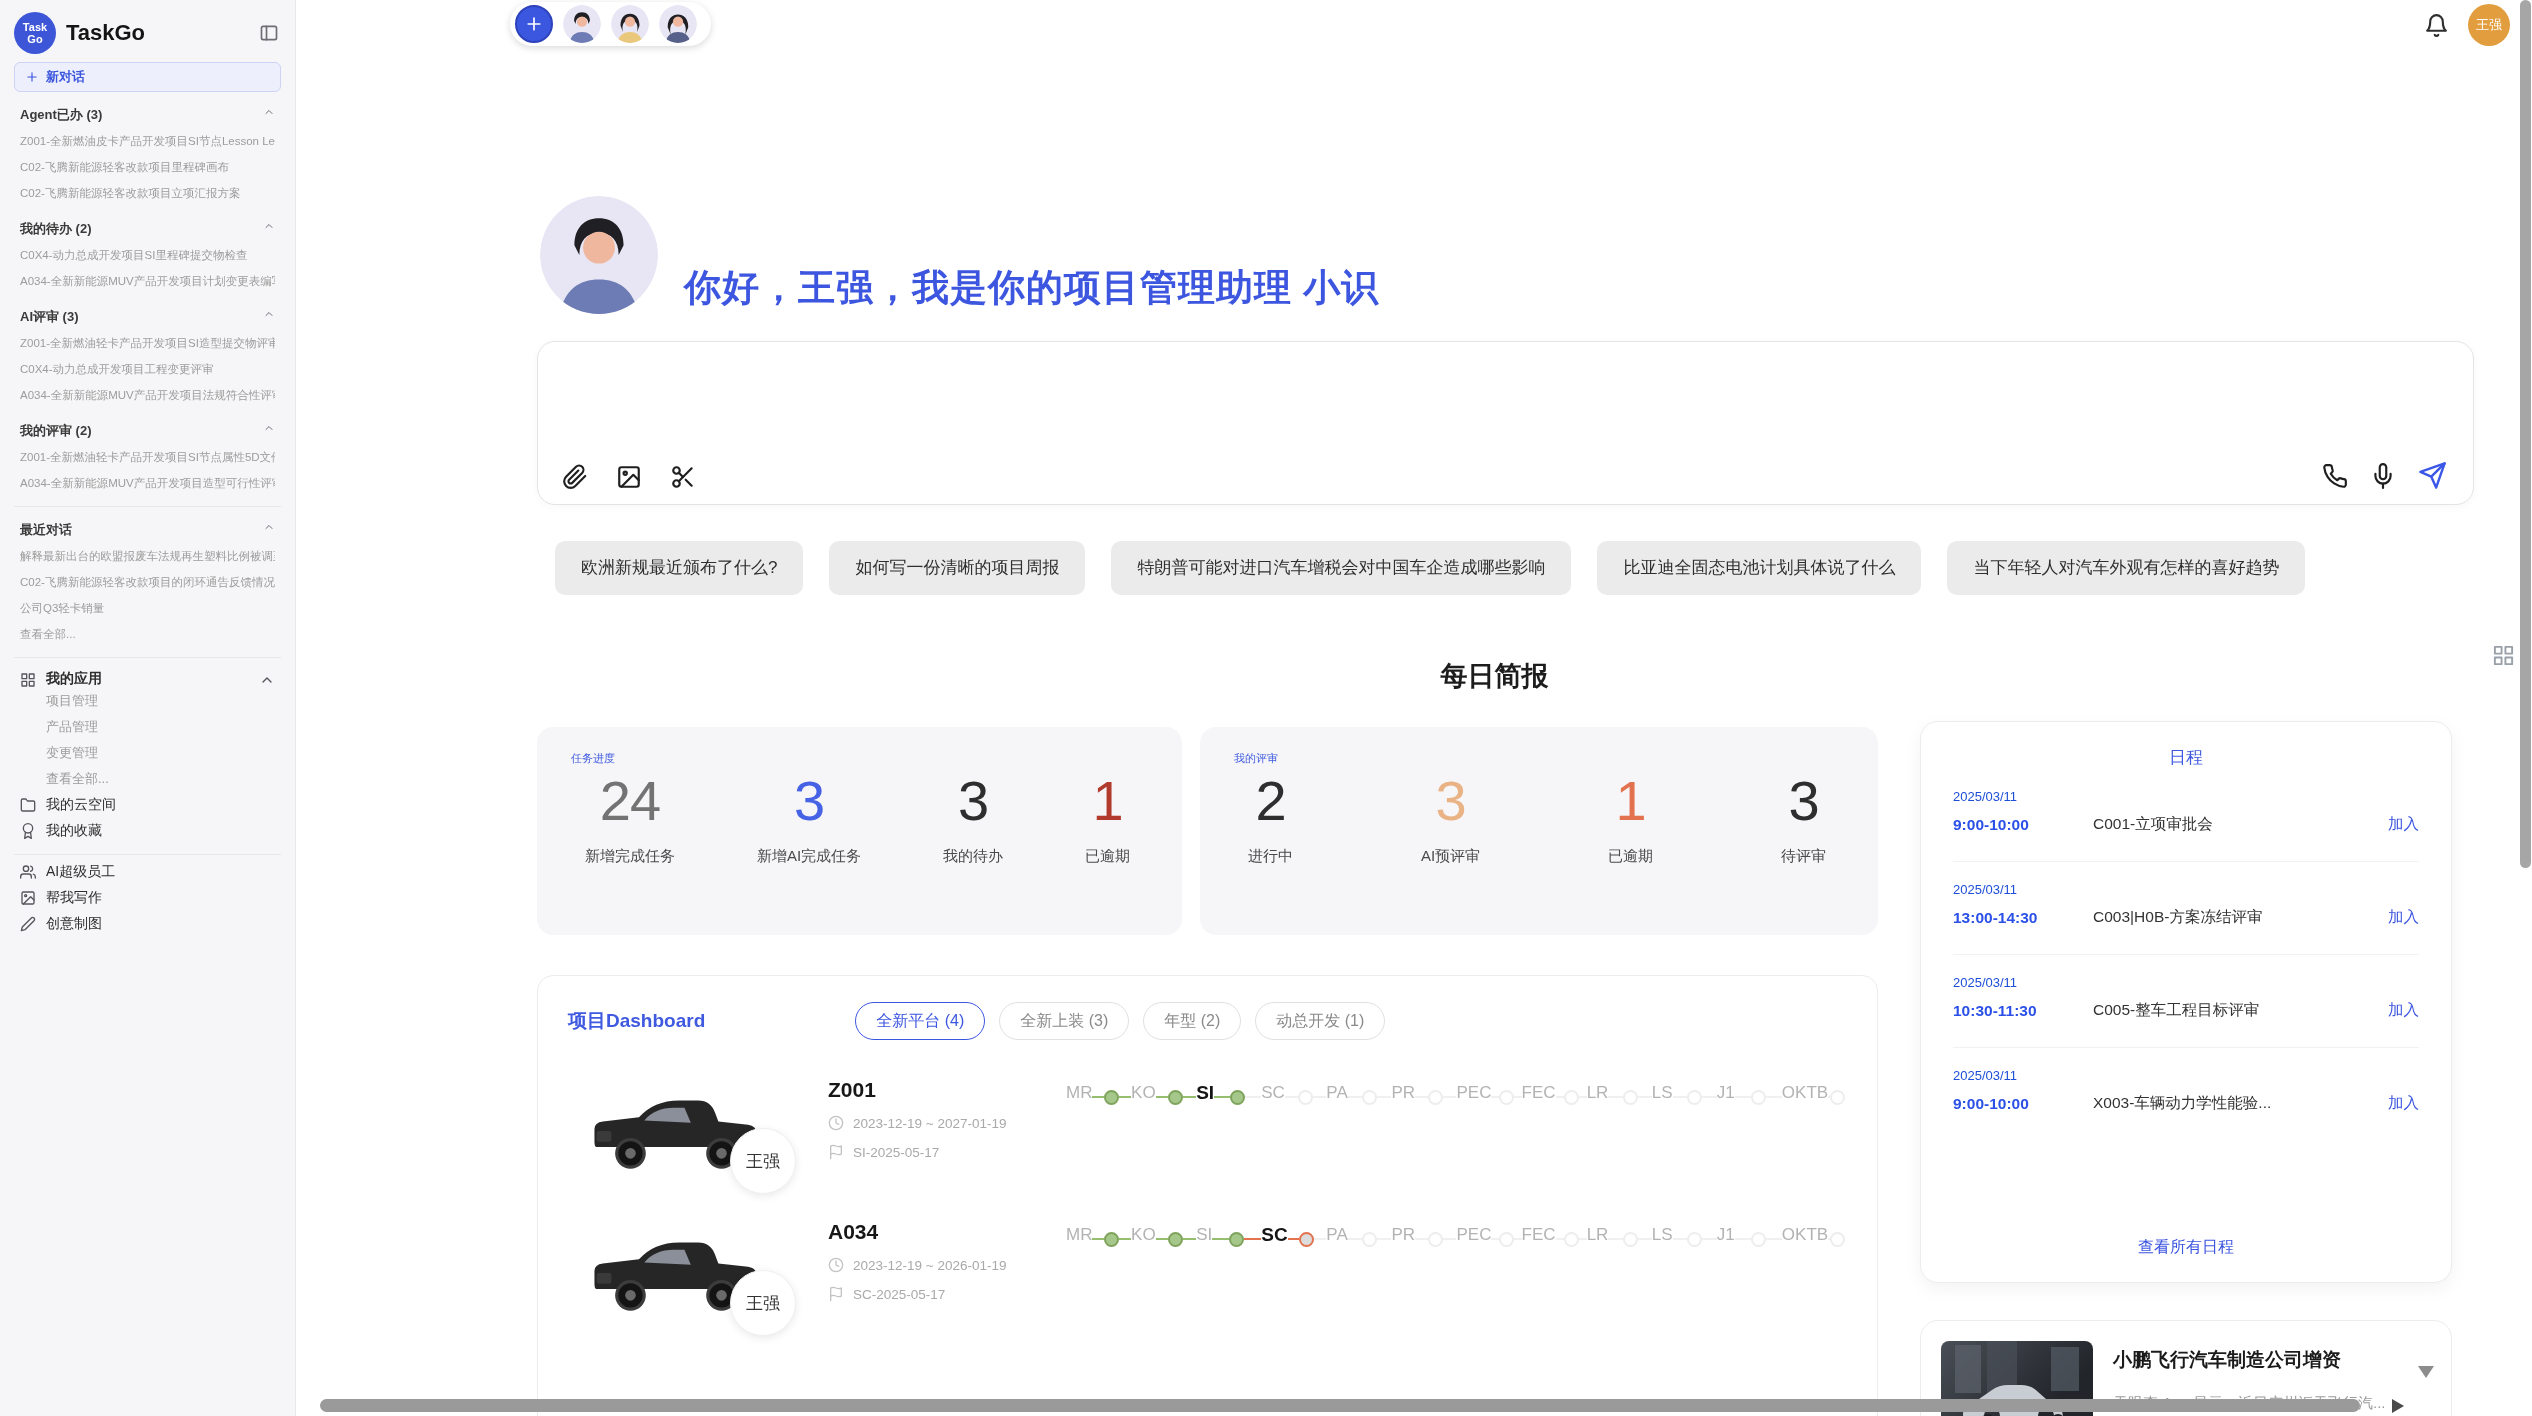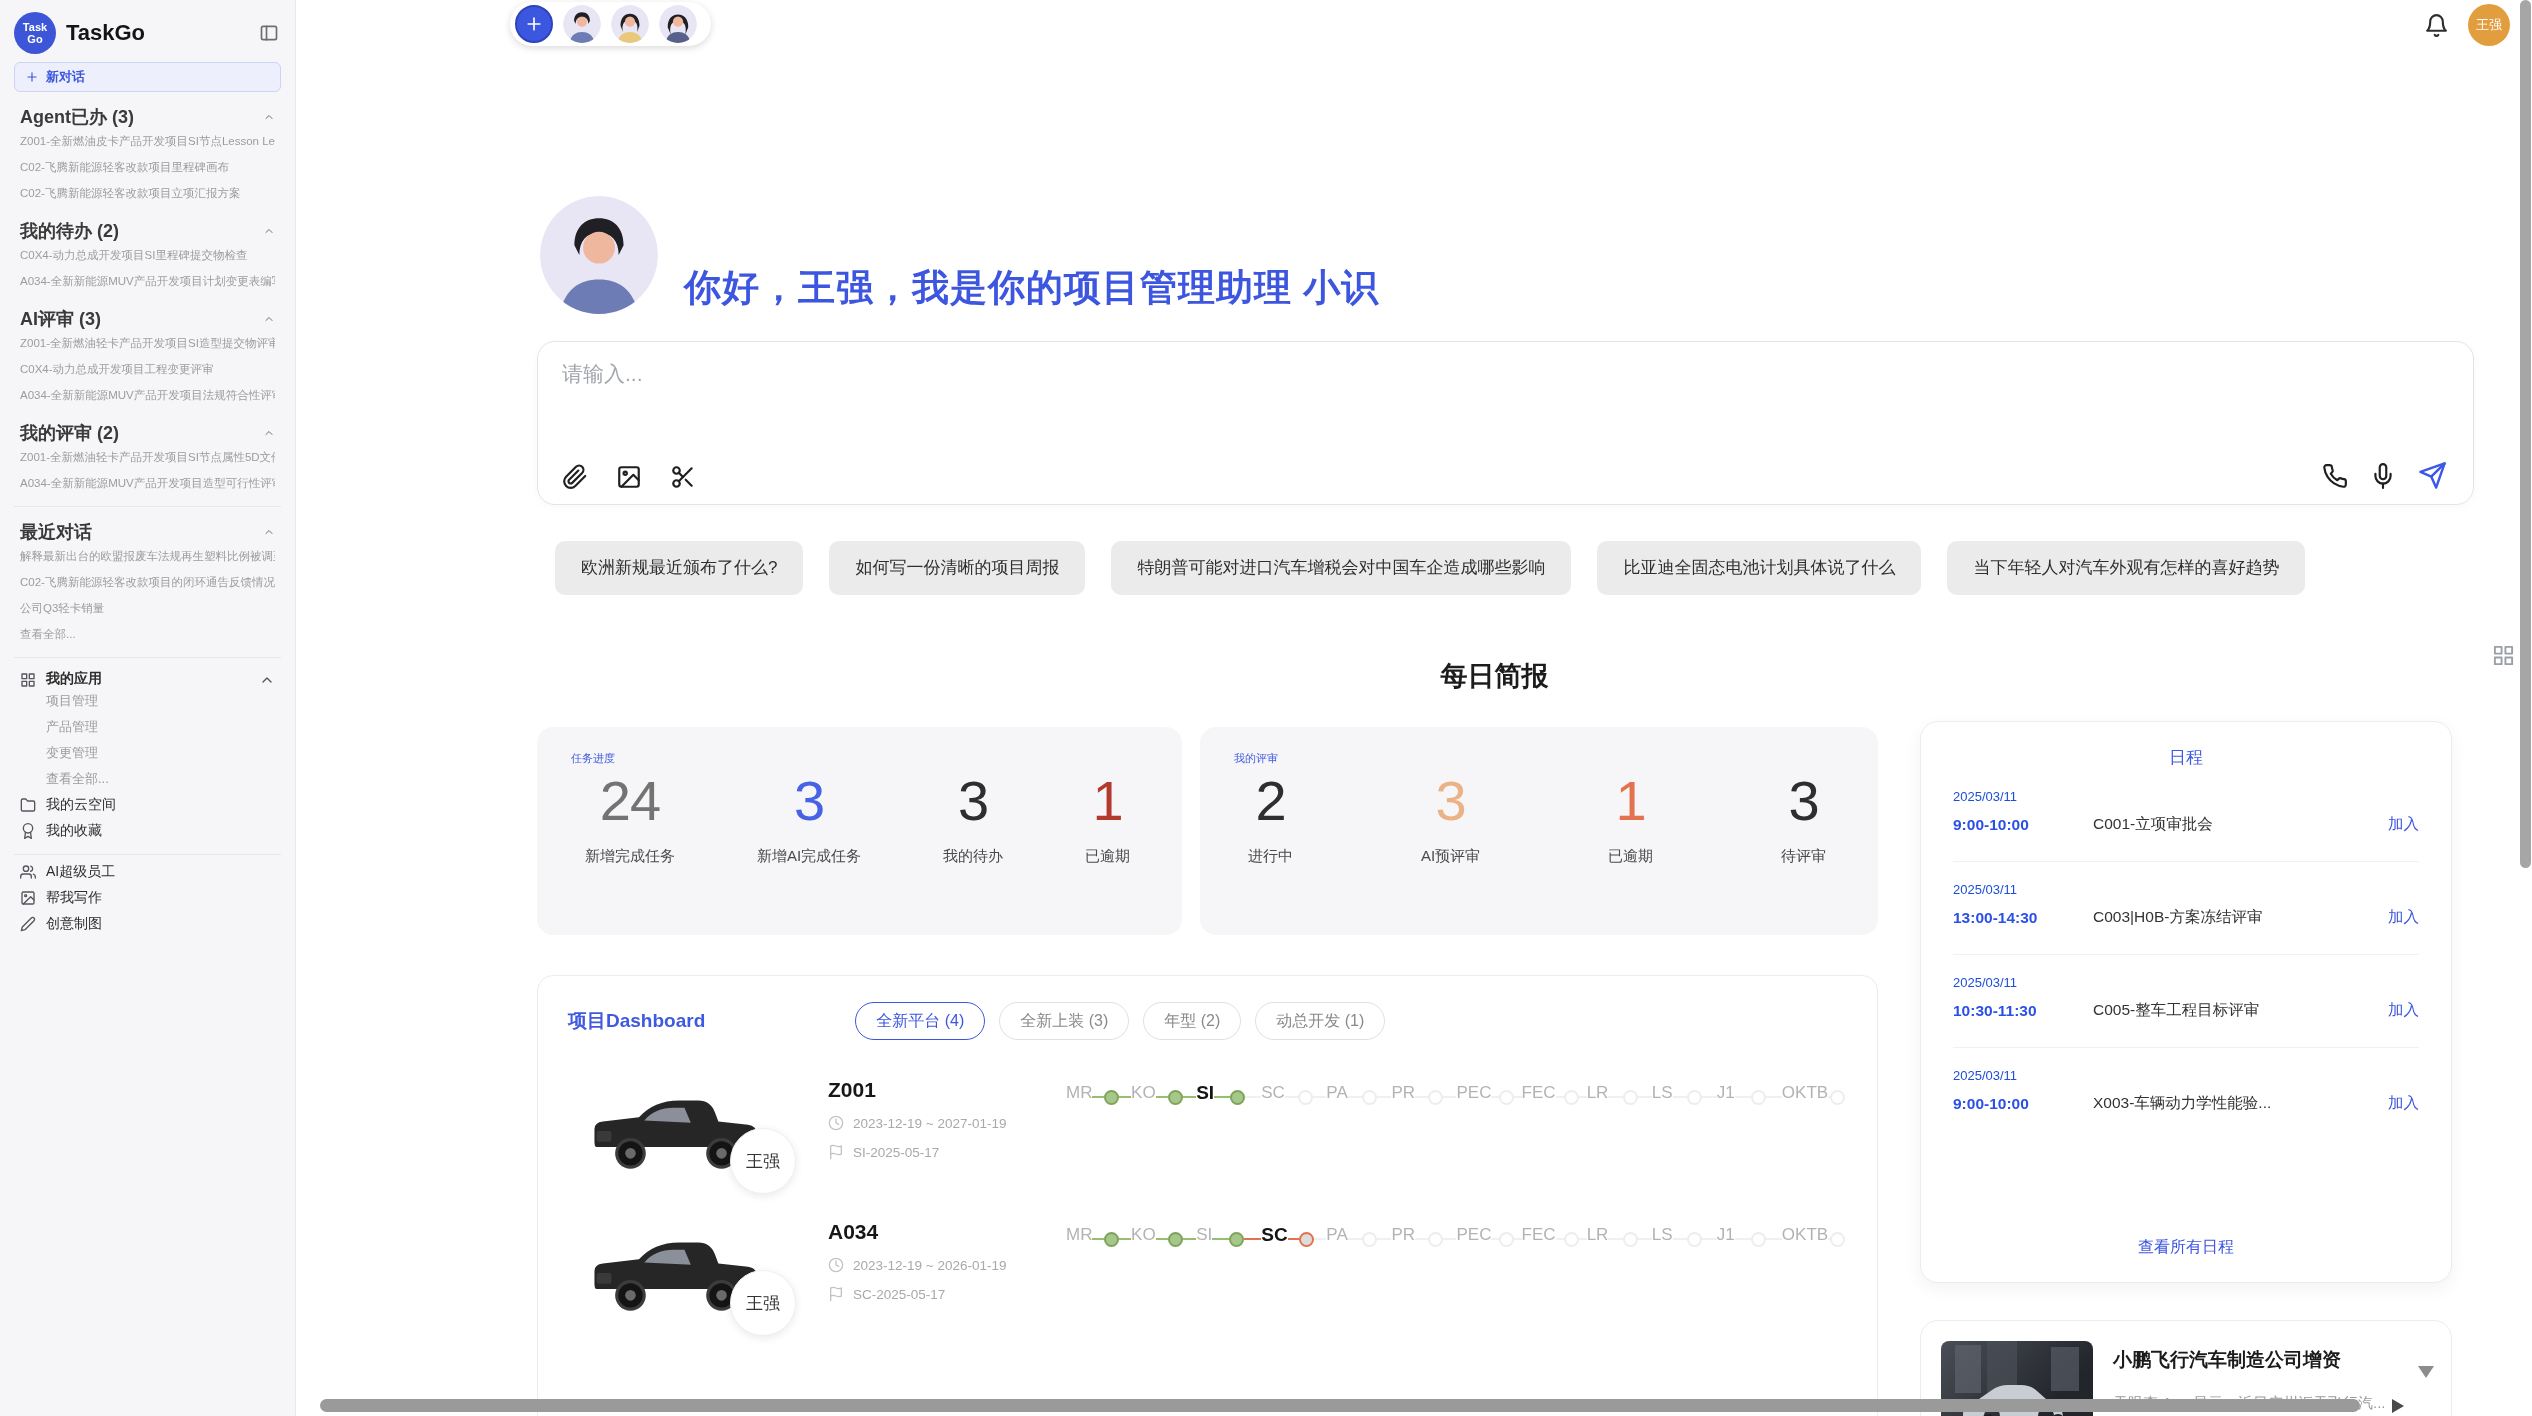--- a/index.html
+++ b/index.html
@@ -12,22 +12,22 @@
   .sidebar{position:absolute;left:0;top:0;width:296px;height:1416px;background:#f6f6f8;
            border-right:1px solid #e9e9ec;box-sizing:border-box;padding:10px 14px;overflow:hidden;}
   .logo-row{display:flex;align-items:center;height:46px;}
   .logo{width:42px;height:42px;border-radius:50%;background:#3d56d8;color:#fff;display:flex;flex-direction:column;
         align-items:center;justify-content:center;font-size:11px;line-height:12px;font-weight:700;}
   .app-title{font-size:22px;font-weight:700;color:#141414;margin-left:10px;flex:1;}
   .collapse-btn{background:none;border:none;color:#6d6d74;padding:2px;cursor:pointer;}
   .new-chat{margin-top:6px;width:100%;height:30px;border-radius:6px;background:#edeffc;border:1px solid #ccd3f3;
             color:#3c56de;font-size:13px;font-weight:700;display:flex;align-items:center;gap:7px;padding:0 10px;
             box-sizing:border-box;cursor:pointer;}
-  .sec-header{display:flex;align-items:center;justify-content:space-between;margin-top:14px;height:22px;
-              font-size:18px;font-weight:700;color:#3a3a3a;padding:0 6px;}
+  .sec-header{display:flex;align-items:flex-start;justify-content:space-between;margin-top:14px;height:22px;
+              font-size:13px;font-weight:700;color:#3a3a3a;padding:0 6px;}
   .chev{color:#6d6d74;}
   .side-list{list-style:none;margin:0;padding:0 6px;}
   .side-list li{font-size:11.5px;color:#9c9c9c;height:26px;line-height:26px;white-space:nowrap;overflow:hidden;cursor:pointer;}
   .side-divider{border:none;border-top:1px solid #e7e7ea;margin:10px 0 4px 0;}
   .nav-row{display:flex;align-items:center;gap:10px;height:26px;padding:0 6px;font-size:14px;color:#2e2e2e;cursor:pointer;}
   .nav-row .ic{width:16px;height:16px;color:#55555c;}
   .nav-row.bold{font-weight:700;align-items:flex-end;}
   .sub-list{list-style:none;margin:0;padding:0 0 0 32px;}
   .sub-list li{font-size:13px;color:#9c9c9c;height:26px;line-height:26px;cursor:pointer;}
 
@@ -346,21 +346,20 @@
     <svg viewBox="0 0 48 48">
         <circle cx="24" cy="24" r="24" fill="#e8e6f4"></circle>
       <path d="M14 20c0-7 4-11 10-11s10 4 10 11l-2 4c0-6-3-9-8-9s-8 3-8 9z" fill="#1f1f24"></path>
       <circle cx="24" cy="21" r="6.5" fill="#efb79e"></circle>
       <path d="M8 48c2-10 8-14 16-14s14 4 16 14z" fill="#6d7cb4"></path>
       </svg>
   </div>
   <h1 class="greet-title">你好，王强，我是你的项目管理助理 小识</h1>
 
   <div class="composer">
-    <textarea placeholder="请输入..." style=""></textarea>
     <div class="tool-left">
       <button class="tool-btn">
         <svg class="ic" viewBox="0 0 24 24">
           <path d="M21.44 11.05l-9.19 9.19a6 6 0 0 1-8.49-8.49l9.19-9.19a4 4 0 0 1 5.66 5.66l-9.2 9.19a2 2 0 0 1-2.83-2.83l8.49-8.48"></path>
           </svg>
       </button>
       <button class="tool-btn">
         <svg class="ic" viewBox="0 0 24 24">
           <rect x="3" y="3" width="18" height="18" rx="2"></rect>
             <circle cx="8.5" cy="8.5" r="1.5"></circle>

